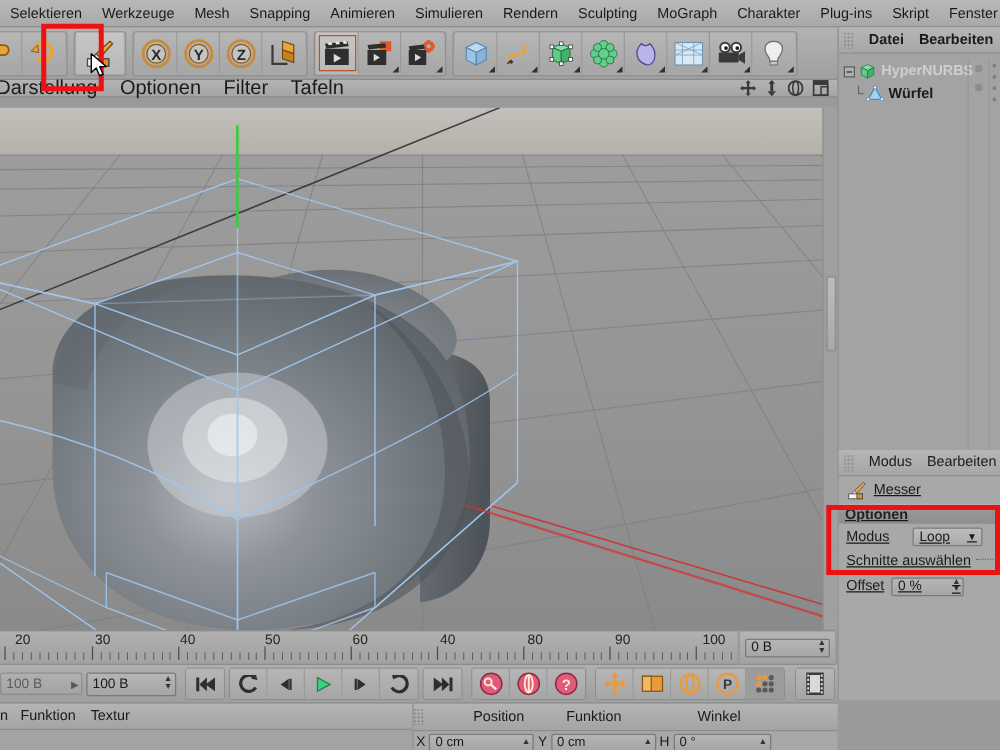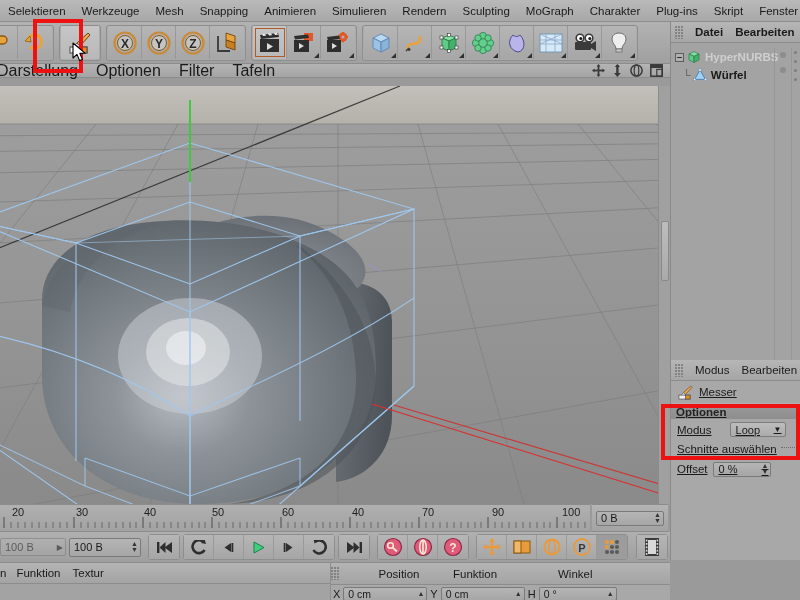--- a/index.html
+++ b/index.html
@@ -615,21 +615,21 @@
     </div>
   </div>
 
   <div id="timeline">
     <div class="tl-num" style="left:12px;">20</div>
     <div class="tl-num" style="left:76px;">30</div>
     <div class="tl-num" style="left:144px;">40</div>
     <div class="tl-num" style="left:212px;">50</div>
     <div class="tl-num" style="left:282px;">60</div>
     <div class="tl-num" style="left:352px;">40</div>
-    <div class="tl-num" style="left:422px;">70</div>
+    <div class="tl-num" style="left:422px;">80</div>
     <div class="tl-num" style="left:492px;">90</div>
     <div class="tl-num" style="left:562px;">100</div>
     <svg width="590" height="12" viewBox="0 0 590 12" style="position:absolute;left:0;bottom:2px;">
       <g stroke="#4d4d4d" stroke-width="1">
         <line x1="4" y1="0" x2="4" y2="11"></line>
         <line x1="74" y1="0" x2="74" y2="11"></line>
           <line x1="143" y1="0" x2="143" y2="11"></line>
         <line x1="212" y1="0" x2="212" y2="11"></line>
           <line x1="281" y1="0" x2="281" y2="11"></line>
         <line x1="350" y1="0" x2="350" y2="11"></line>

